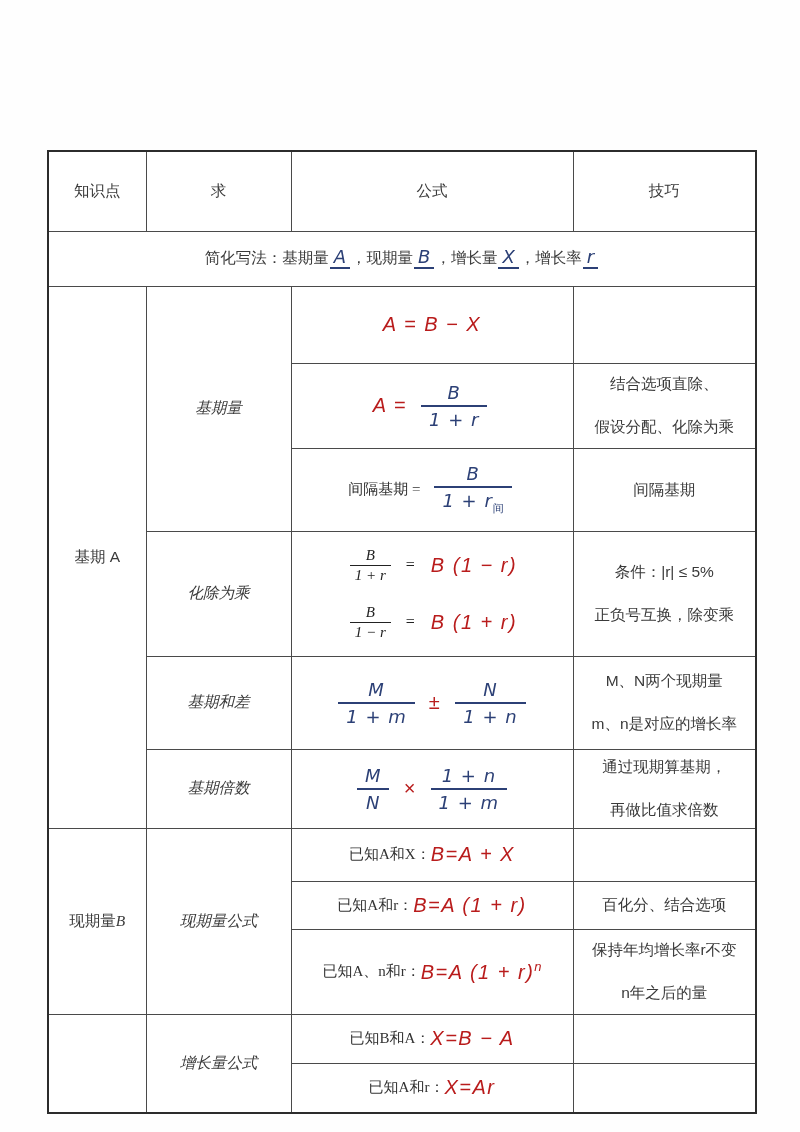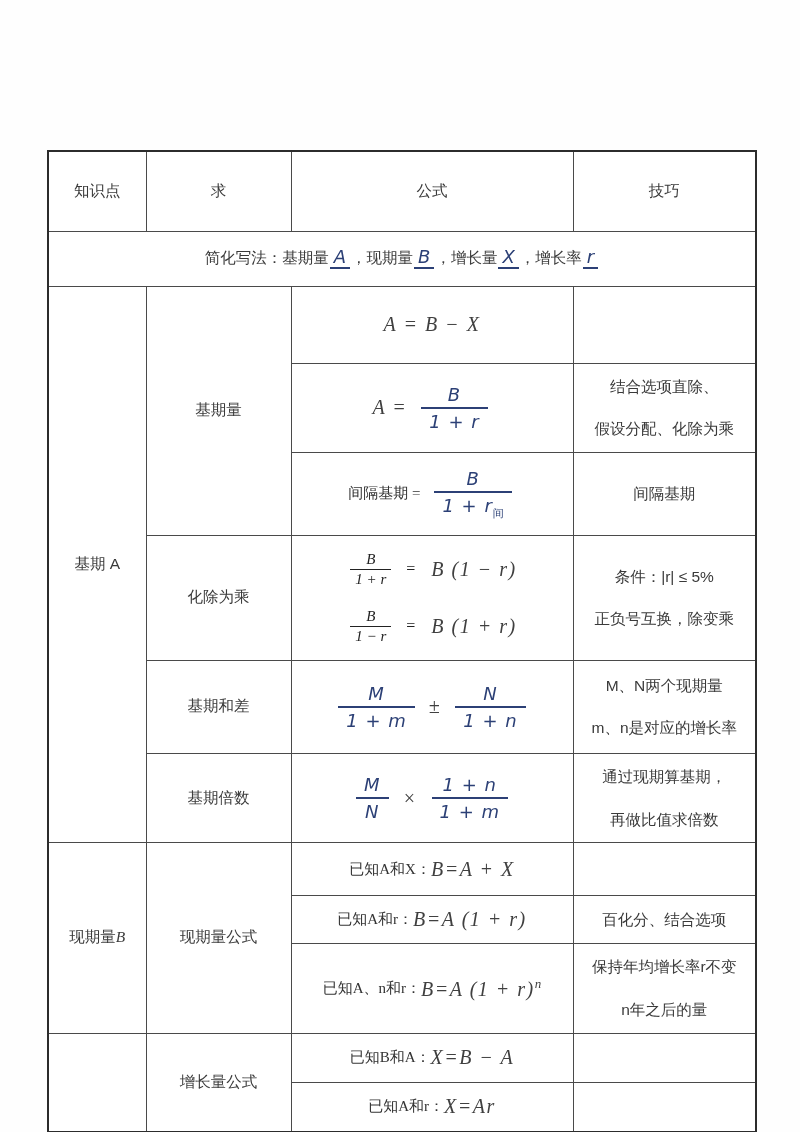--- a/index.html
+++ b/index.html
@@ -36,48 +36,48 @@
     table-layout: fixed;
     background: #fff;
   }
   table.formula-table td, table.formula-table th {
     border: 1px solid #4a4a4a;
     text-align: center;
     vertical-align: middle;
     font-weight: 400;
     font-size: 15.5px;
     color: #3a3a3a;
-    padding: 12px 4px;
+    padding: 2px 4px;
   }
   table.formula-table { border: 2px solid #2c2c2c; }
 
   
   tr.rh  { height: 80px; }
   tr.rn  { height: 55px; margin-top: 20px; }
   tr.r1  { height: 77px; }
   tr.r2  { height: 85px; }
   tr.r3  { height: 83px; }
   tr.r4  { height: 125px; }
   tr.r5  { height: 93px; }
   tr.r6  { height: 79px; }
   tr.r7  { height: 53px; }
   tr.r8  { height: 48px; }
   tr.r9  { height: 85px; }
   tr.r10 { height: 49px; }
   tr.r11 { height: 50px; }
 
   .kp-cell { font-size: 16.5px; color: #333; }
   .kp-cell .serif-b { font-family: "Liberation Serif", serif; font-style: italic; }
-  .qiu-cell { font-size: 16px; color: #333; }
+  .qiu-cell { font-size: 16px; color: #333; font-style: italic; }
   .qiu-bold { font-weight: 700; }
 
   
   .hw {
-    color: #404040;
-    font-family: Liberation Serif, serif;
+    color: #b91c1c;
+    font-family: Liberation Sans, sans-serif;
     font-style: italic;
     font-size: 20px;
     letter-spacing: 1.5px;
     white-space: nowrap;
   }
   .hw-sup { font-size: 13px; vertical-align: super; letter-spacing: 0; }
 
   
   .hfrac {
     display: inline-block;

